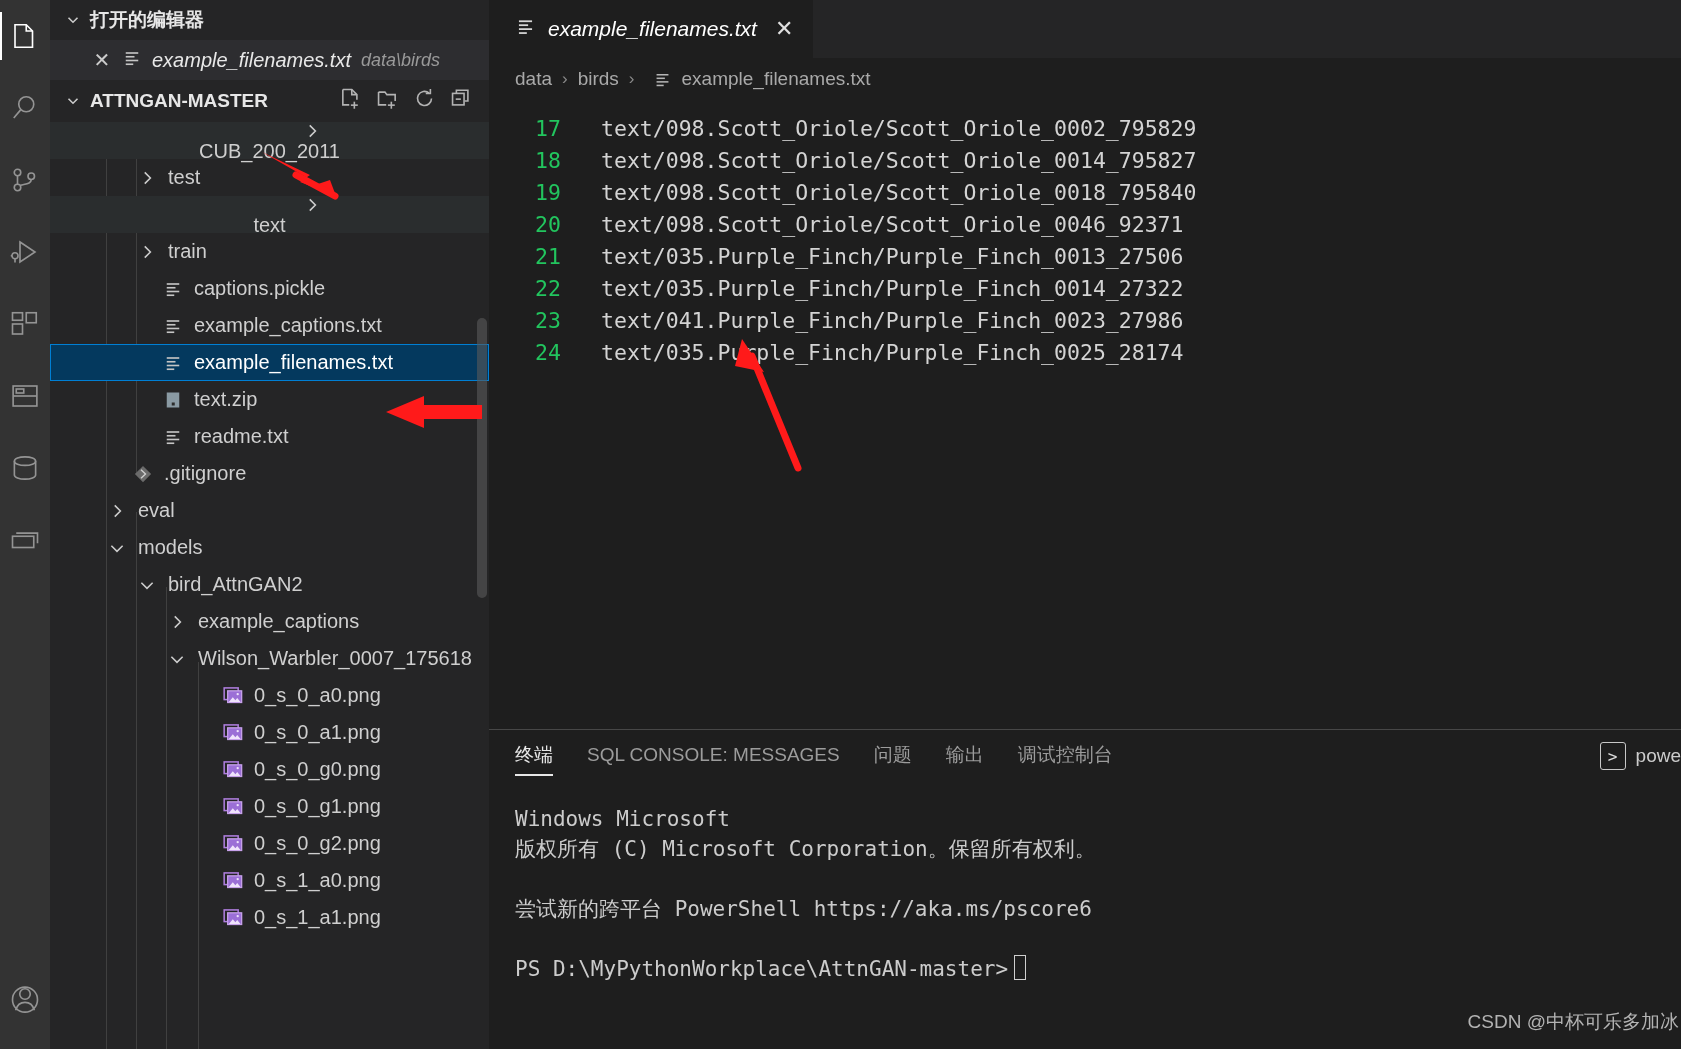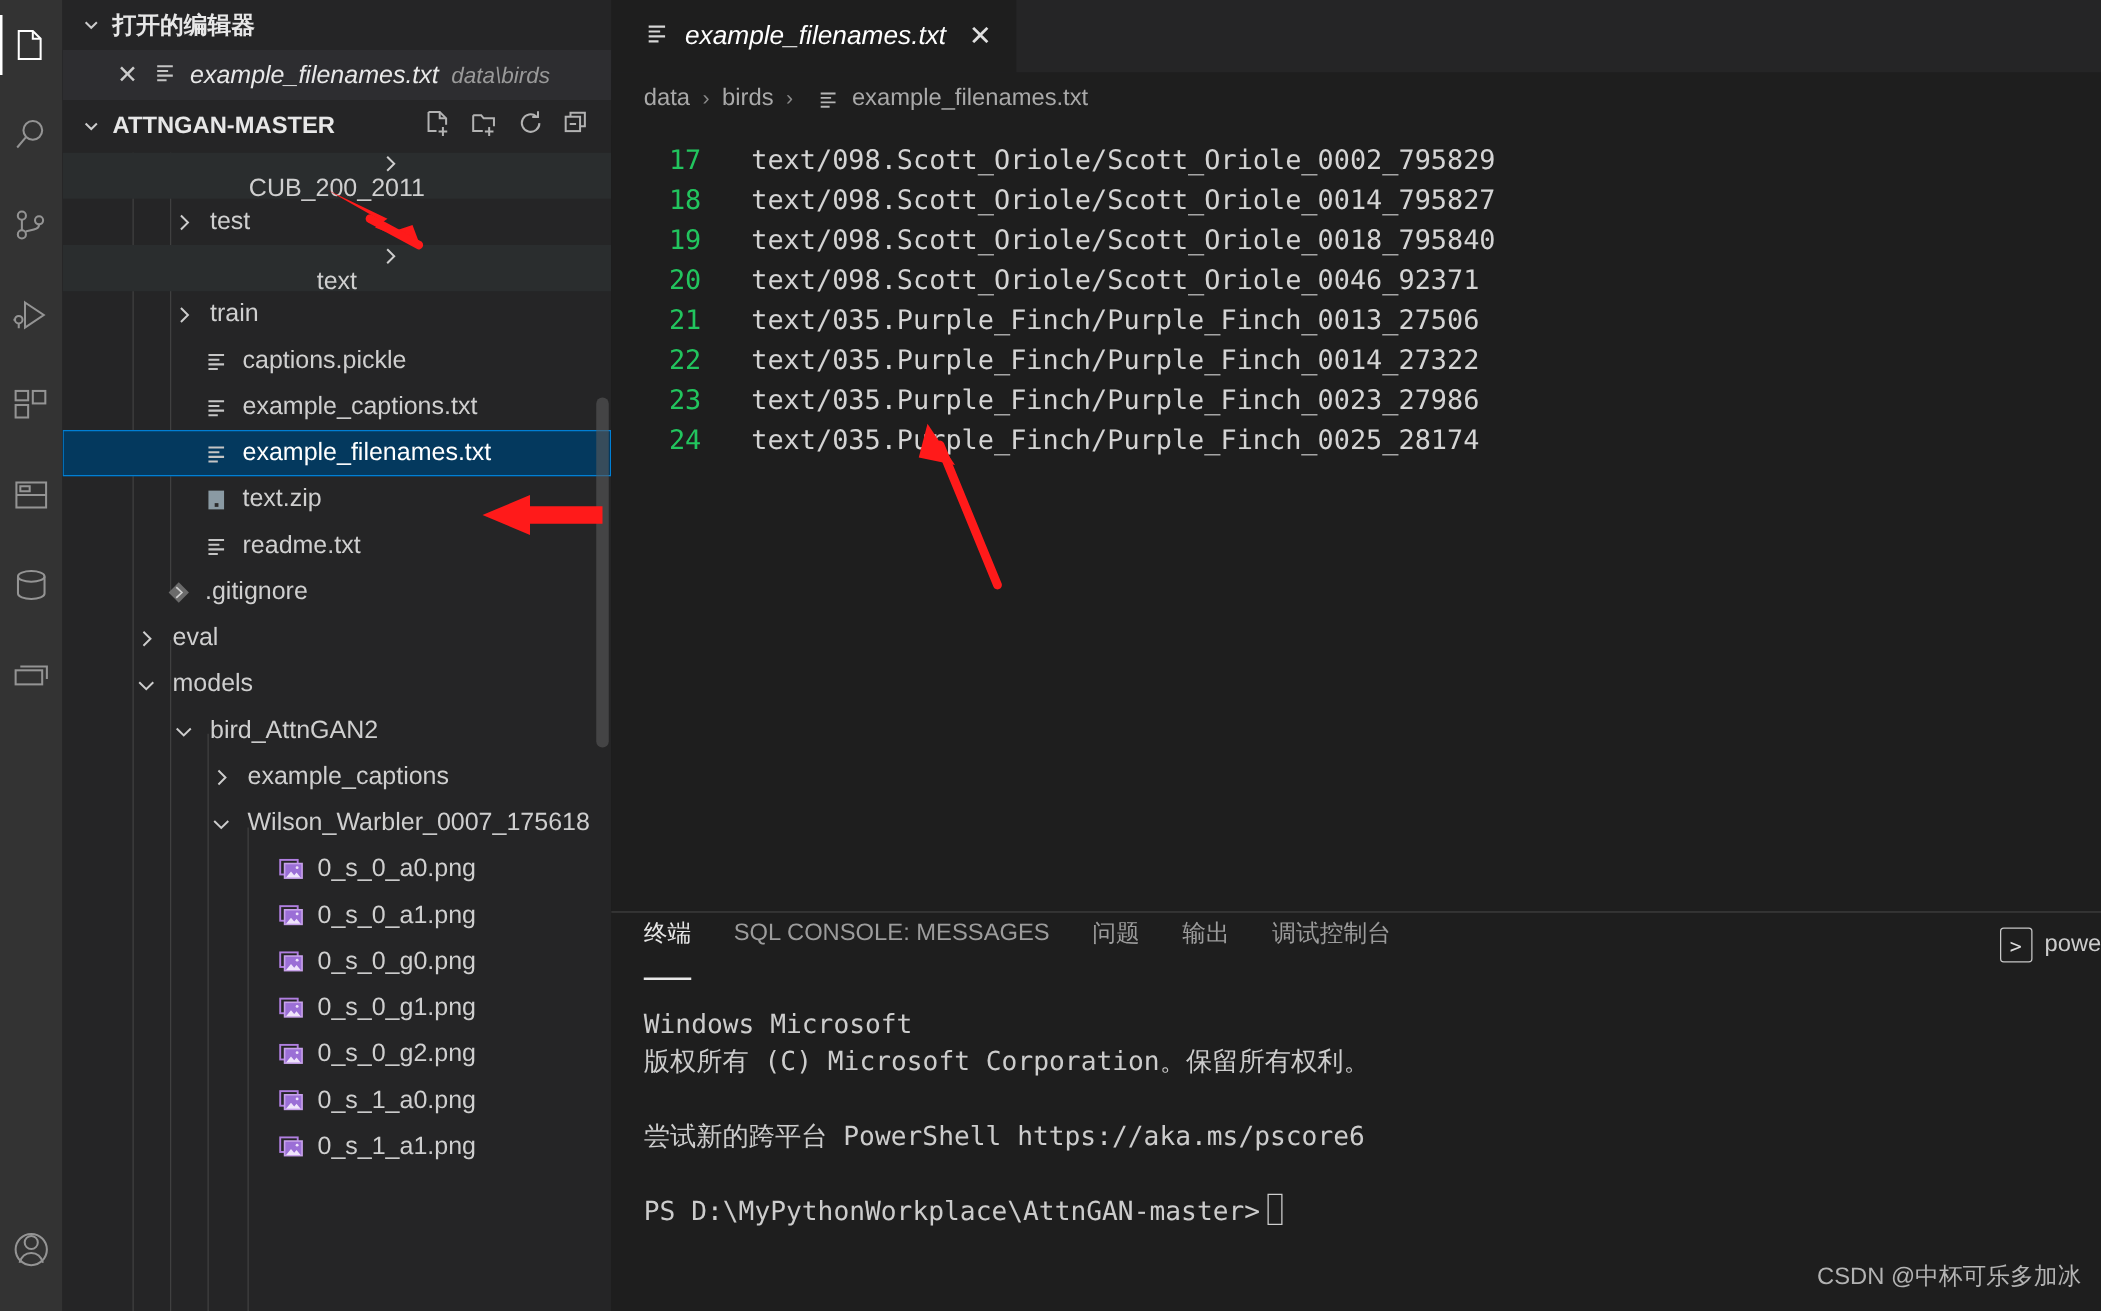--- a/index.html
+++ b/index.html
@@ -201,21 +201,21 @@
     height: 52px;
     display: flex; align-items: center;
     padding-left: 26px;
     gap: 34px;
     position: relative;
   }
   .ptab {
     font-size: 19px;
     color: #9c9c9c;
     position: relative;
-    padding: 6px 0 24px 0;
+    padding: 6px 0 8px 0;
     white-space: nowrap;
   }
   .ptab.active { color: #e7e7e7; }
   .ptab.active::after {
     content: ""; position: absolute; left: 0; right: 0; bottom: 0;
     height: 2px; background: #e7e7e7;
   }
   .panel-right {
     margin-left: auto; display: flex; align-items: center; gap: 10px;
     padding-right: 0px; color: #cccccc; font-size: 19px;
@@ -234,21 +234,21 @@
     line-height: 30px;
     position: relative;
   }
   .term-line { white-space: pre; }
   .term-blank { height: 30px; }
   .cursor-box {
     display: inline-block; width: 12px; height: 25px;
     border: 1.5px solid #cfcfcf; vertical-align: -4px; margin-left: 6px;
   }
   .watermark {
-    position: absolute; right: 16px; bottom: 12px;
+    position: absolute; right: 2px; bottom: 12px;
     color: #b3b3b3; font-size: 19px;
     font-family: "Liberation Sans", sans-serif;
   }
 
   
   .arrow-svg { position: absolute; pointer-events: none; top:0; left:0; }
 </style>
 </head>
 <body>
 
@@ -677,21 +677,21 @@
 
     <div class="code-wrap">
       <div class="partial-top"></div>
       <div id="code-lines">
           <div class="code-line"><span class="lnum">17</span><span class="ltext">text/098.Scott_Oriole/Scott_Oriole_0002_795829</span></div>
           <div class="code-line"><span class="lnum">18</span><span class="ltext">text/098.Scott_Oriole/Scott_Oriole_0014_795827</span></div>
           <div class="code-line"><span class="lnum">19</span><span class="ltext">text/098.Scott_Oriole/Scott_Oriole_0018_795840</span></div>
           <div class="code-line"><span class="lnum">20</span><span class="ltext">text/098.Scott_Oriole/Scott_Oriole_0046_92371</span></div>
           <div class="code-line"><span class="lnum">21</span><span class="ltext">text/035.Purple_Finch/Purple_Finch_0013_27506</span></div>
           <div class="code-line"><span class="lnum">22</span><span class="ltext">text/035.Purple_Finch/Purple_Finch_0014_27322</span></div>
-          <div class="code-line"><span class="lnum">23</span><span class="ltext">text/035.Purple_Finch/Purple_Finch_0023_27986</span></div>
+          <div class="code-line"><span class="lnum">23</span><span class="ltext">text/041.Purple_Finch/Purple_Finch_0023_27986</span></div>
           <div class="code-line"><span class="lnum">24</span><span class="ltext">text/035.Purple_Finch/Purple_Finch_0025_28174</span></div>
         </div>
     </div>
 
     <div class="panel">
       <div class="panel-tabs">
         <div id="panel-tab-list" style="display:flex;gap:34px;align-items:center">
             <div class="ptab active">终端</div>
             <div class="ptab">SQL CONSOLE: MESSAGES</div>
             <div class="ptab">问题</div>

